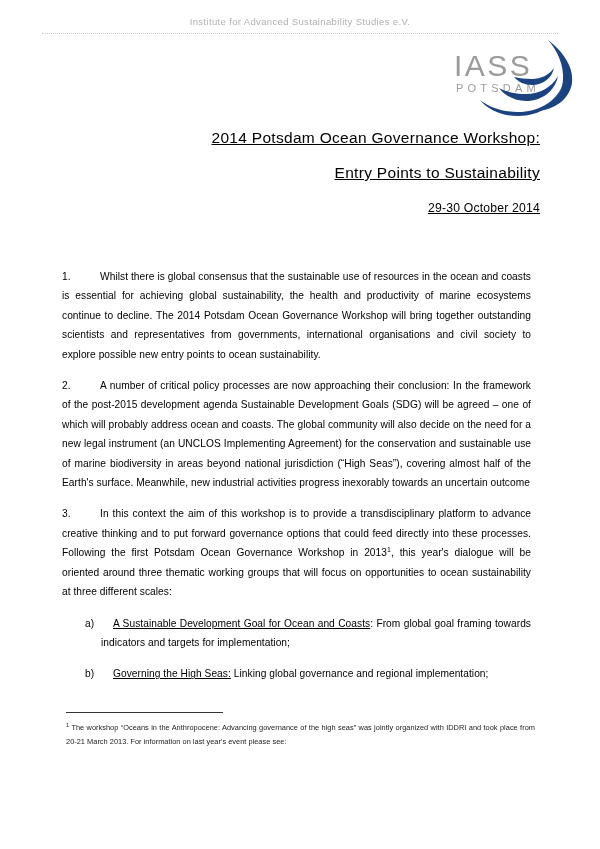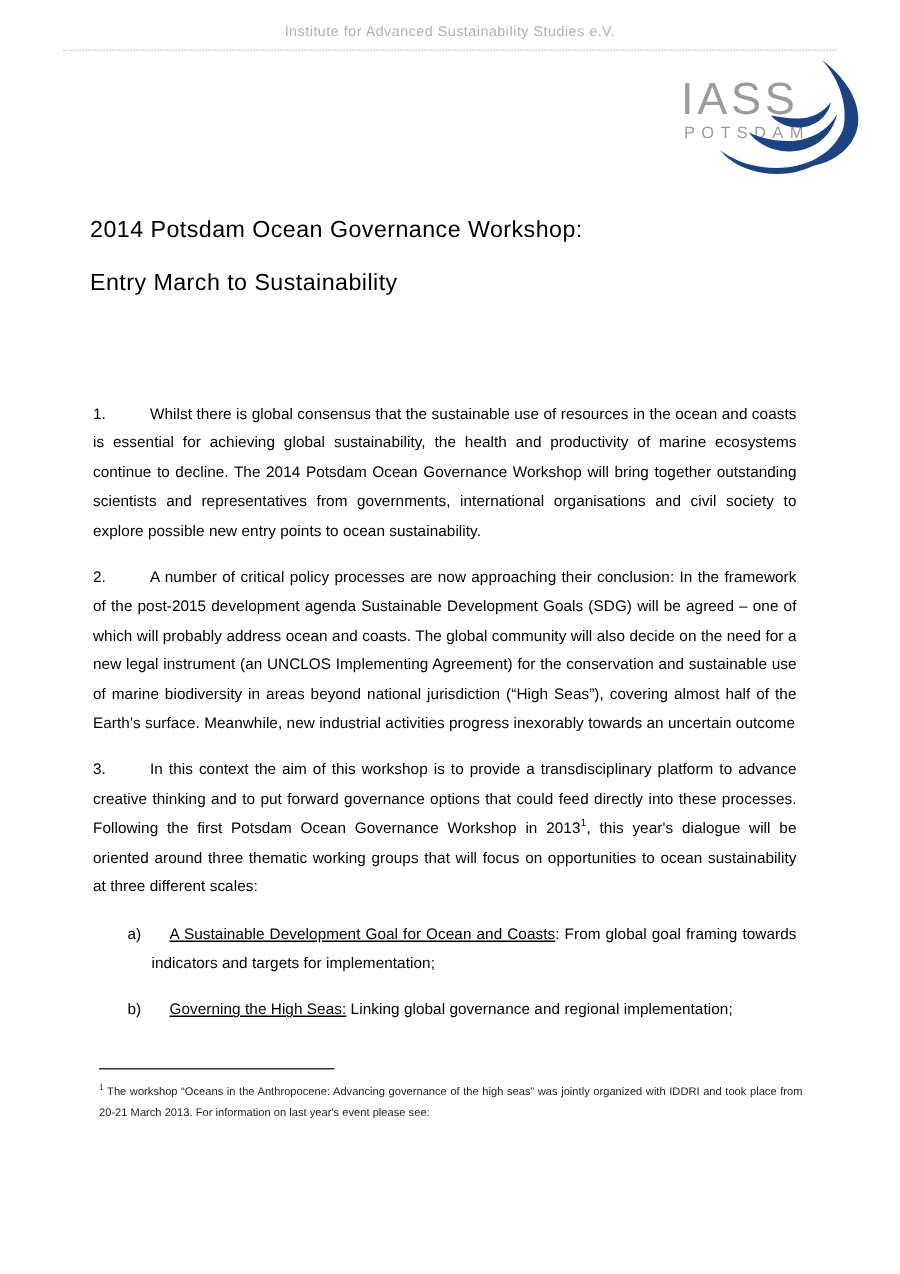--- a/index.html
+++ b/index.html
@@ -51,24 +51,25 @@
     top: 38px;
     left: 448px;
     width: 130px;
     height: 78px;
   }
   .logo svg { display: block; }
 
   
   .titles {
     position: absolute;
-    top: 143px;
+    top: 127px;
     left: 60px;
     width: 480px;
-    text-align: left;
+    text-align: right;
+    text-decoration: underline;
   }
   .title-main {
     font-size: 15.5px;
     letter-spacing: 0.3px;
     color: #000;
     line-height: 21px;
     margin: 0 0 14px 0;
     font-weight: normal;
   }
   .title-sub {
@@ -197,21 +198,22 @@
         <path d="M78 56 C92 56, 104 49, 110 38 C107 53, 94 63, 78 63
                  C67 63, 57 58, 51 50 C58 54, 68 56, 78 56 Z"></path>
         <path d="M84 41 C93 41, 101 37, 106 30 C104 40, 95 47, 84 47
                  C77 47, 70 44, 66 39 C71 40, 77 41, 84 41 Z"></path>
       </g>
     </svg>
   </div>
 
   <div class="titles">
     <h1 class="title-main">2014 Potsdam Ocean Governance Workshop:</h1>
-    <h2 class="title-sub">Entry March to Sustainability</h2>
+    <h2 class="title-sub">Entry Points to Sustainability</h2>
+    <div class="title-date">29-30 October 2014</div>
   </div>
 
   <div class="body-area">
 
     <p class="para">
       <span class="num">1.</span><span>Whilst there is global consensus that the sustainable use of resources in the ocean and coasts is essential for achieving global sustainability, the health and productivity of marine ecosystems continue to decline. The 2014 Potsdam Ocean Governance Workshop will bring together outstanding scientists and representatives from governments, international organisations and civil society to explore possible new entry points to ocean sustainability.</span>
     </p>
 
     <p class="para">
       <span class="num">2.</span><span>A number of critical policy processes are now approaching their conclusion: In the framework of the post-2015 development agenda Sustainable Development Goals (SDG) will be agreed – one of which will probably address ocean and coasts. The global community will also decide on the need for a new legal instrument (an UNCLOS Implementing Agreement) for the conservation and sustainable use of marine biodiversity in areas beyond national jurisdiction (“High Seas”), covering almost half of the Earth's surface. Meanwhile, new industrial activities progress inexorably towards an uncertain outcome</span>

